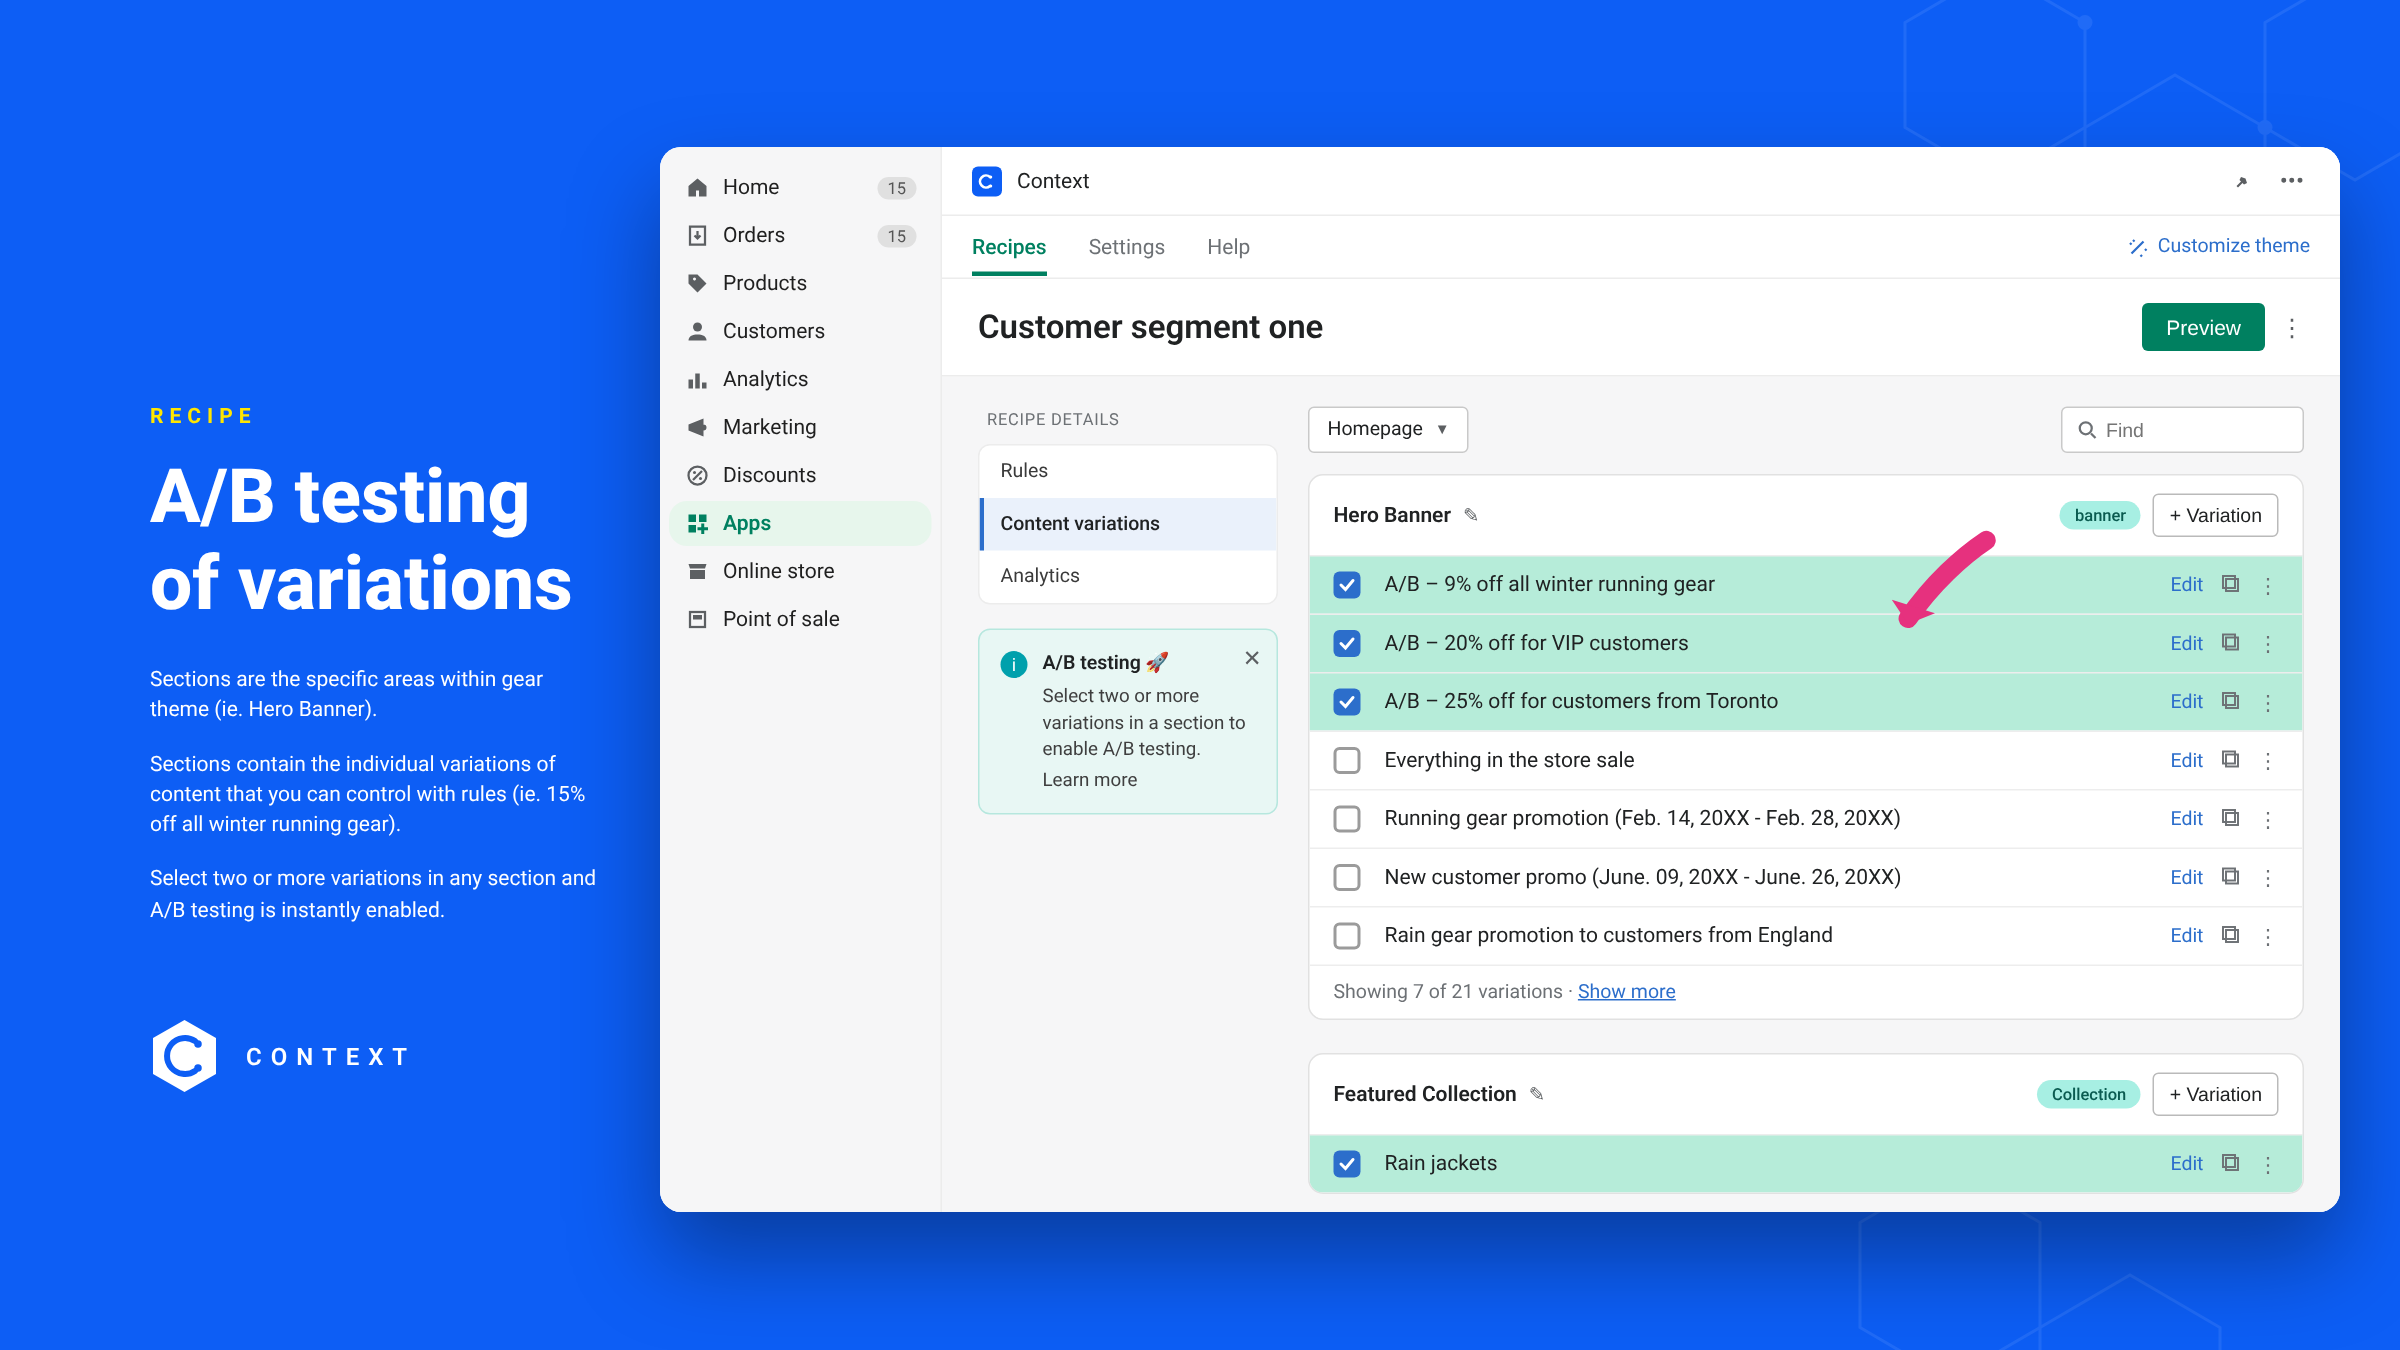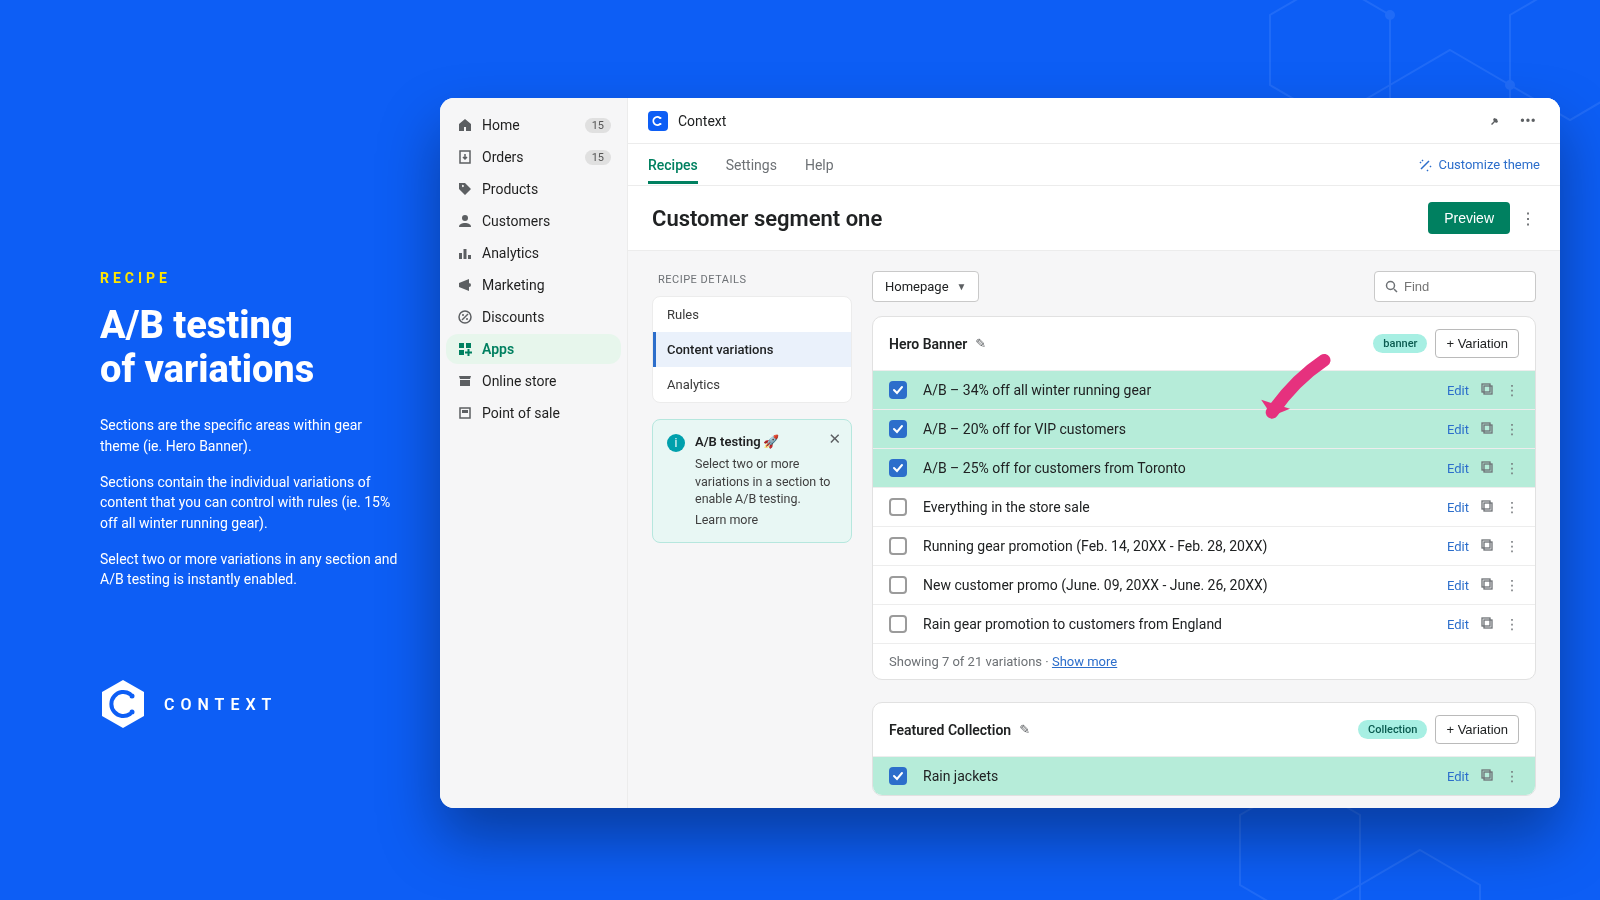--- a/index.html
+++ b/index.html
@@ -14,21 +14,21 @@
   
   .bg-deco { position:absolute; inset:0; pointer-events:none; opacity:.25; }
 
   .promo {
     position: absolute;
     left: 100px; top: 270px;
     color: #fff;
     width: 300px;
   }
   .promo .eyebrow { color:#ffe600; font-size:14px; letter-spacing:4px; font-weight:700; margin-bottom:18px; }
-  .promo h1 { font-size:38px; font-weight:800; line-height:1.15; margin-bottom:24px; }
+  .promo h1 { font-size:50px; font-weight:800; line-height:1.15; margin-bottom:24px; }
   .promo p { font-size:14px; line-height:1.45; margin-bottom:16px; }
   .brand-footer { position:absolute; left:100px; bottom:170px; display:flex; align-items:center; gap:18px; color:#fff; }
   .brand-footer .logo { width:46px; height:52px; }
   .brand-footer .word { font-size:16px; letter-spacing:6px; font-weight:600; }
 
   .app-window {
     position:absolute; left:440px; top:98px;
     width:1120px; height:710px;
     background:#fff; border-radius:14px;
     box-shadow: 0 30px 60px rgba(0,0,0,.35);
@@ -331,21 +331,21 @@
             <span class="chip">banner</span>
             <button class="btn-outline">+ Variation</button>
           </div>
           <div id="hero-rows">
               <div class="row selected">
                 <div class="cb on">
                   <svg width="12" height="12" viewBox="0 0 12 12">
                     <path d="M2 6l3 3 5-6" stroke="#fff" stroke-width="2" fill="none" stroke-linecap="round"></path>
                   </svg>
                 </div>
-                <div class="label">A/B – 34% off all winter running gear</div>
+                <div class="label">A/B – 9% off all winter running gear</div>
                 <span class="edit">Edit</span>
                 <span class="copy">
                   <svg width="14" height="14" viewBox="0 0 14 14">
                     <rect x="3" y="3" width="8" height="8" fill="none" stroke="currentColor" stroke-width="1.3"></rect>
                     <rect x="1" y="1" width="8" height="8" fill="none" stroke="currentColor" stroke-width="1.3"></rect>
                   </svg>
                 </span>
                 <span class="vdots">⋮</span>
               </div>
               <div class="row selected">

